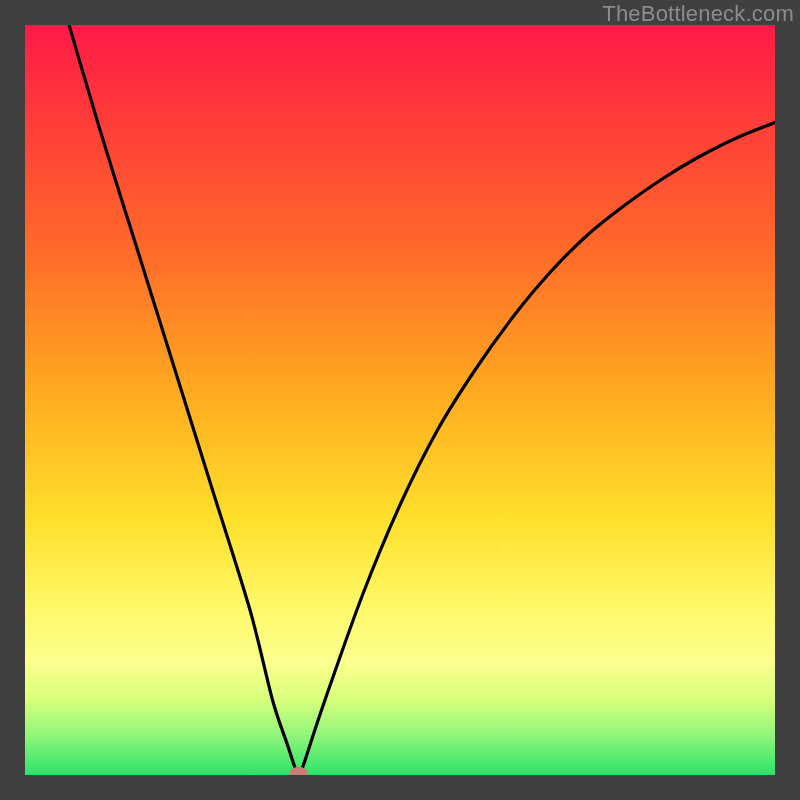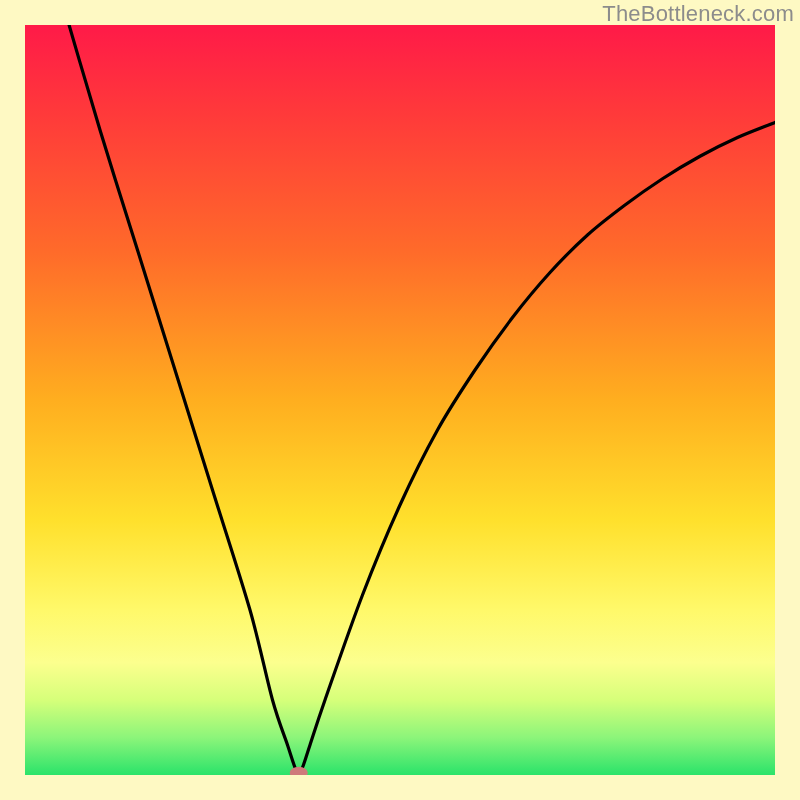--- a/index.html
+++ b/index.html
@@ -10,21 +10,21 @@
     background: #000;
     overflow: hidden;
     font-family: Arial, Helvetica, sans-serif;
   }
   .frame {
     position: absolute;
     top: 0;
     left: 0;
     width: 800px;
     height: 800px;
-    background: #fef9c3;
+    background: #404040;
   }
   .plot {
     position: absolute;
     top: 25px;
     left: 25px;
     width: 750px;
     height: 750px;
     background: linear-gradient(
       to bottom,
       #ff1a48 0%,

